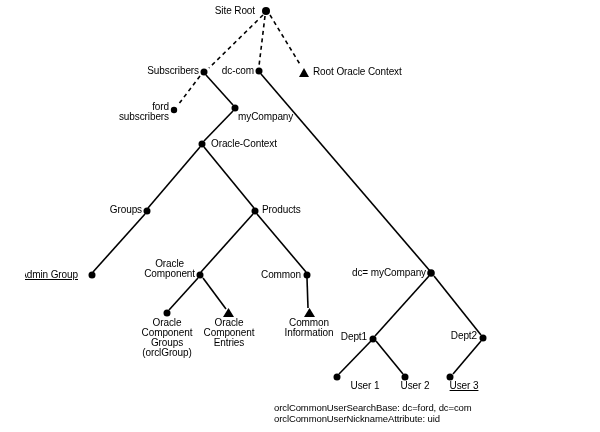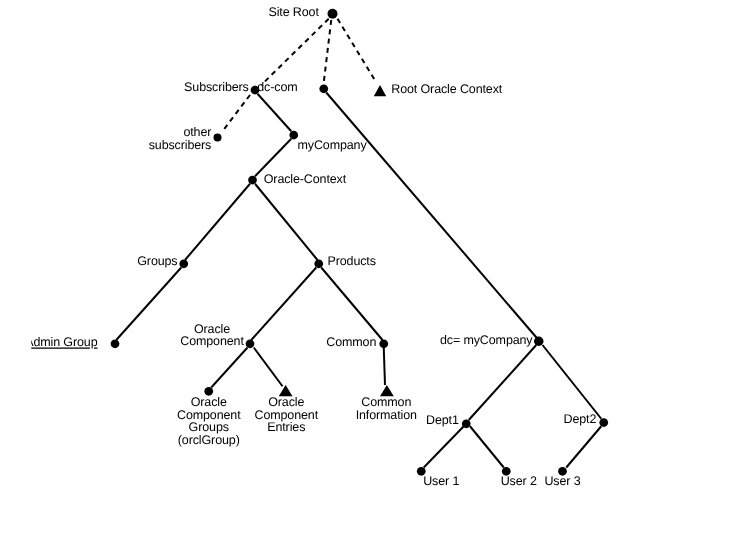--- a/index.html
+++ b/index.html
@@ -94,23 +94,23 @@
       <circle class="node-dot" cx="380" cy="377" r="3.5"></circle>
       <circle class="node-dot" cx="425" cy="377" r="3.5"></circle>
       <polygon class="node-tri" points="274,77 284,77 279,68"></polygon>
       <polygon class="node-tri" points="198,317 209,317 203.5,308"></polygon>
       <polygon class="node-tri" points="279,317 290,317 284.5,308"></polygon>
     </g>
   </svg>
 
   <div class="label al-r" style="left:230px; top:11px;">Site Root</div>
   <div class="label al-r" style="left:174px; top:71px;">Subscribers</div>
-  <div class="label al-r" style="left:213px; top:71px;">dc-com</div>
+  <div class="label al-r" style="left:229px; top:71px;">dc-com</div>
   <div class="label al-l" style="left:288px; top:72px;">Root Oracle Context</div>
-  <div class="label al-r" style="left:144px; top:112px;">other
+  <div class="label al-r" style="left:144px; top:112px;">ford
 subscribers</div>
   <div class="label al-l" style="left:213px; top:117px;">myCompany</div>
   <div class="label al-l" style="left:186px; top:144px;">Oracle-Context</div>
   <div class="label al-r" style="left:117px; top:210px;">Groups</div>
   <div class="label al-l" style="left:237px; top:210px;">Products</div>
   <div class="label al-r" style="left:53px;  top:275px;text-decoration:underline;">Admin Group</div>
   <div class="label al-rc" style="left:170px; top:269px;">Oracle
 Component</div>
   <div class="label al-r" style="left:276px; top:275px;">Common</div>
   <div class="label al-r" style="left:401px; top:273px;">dc= myCompany</div>
@@ -118,18 +118,20 @@
 Component
 Groups
 (orclGroup)</div>
   <div class="label al-c" style="left:204px; top:318px;">Oracle
 Component
 Entries</div>
   <div class="label al-c" style="left:284px; top:318px;">Common
 Information</div>
   <div class="label al-r" style="left:342px; top:337px;">Dept1</div>
   <div class="label al-r" style="left:452px; top:336px;">Dept2</div>
-  <div class="label al-c" style="left:304px; top:381px;padding-left:48px;">User 1</div>
+  <div class="label al-c" style="left:316px; top:381px;padding-left:48px;">User 1</div>
   <div class="label al-c" style="left:380px; top:381px;padding-left:20px;">User 2</div>
-  <div class="label al-c" style="left:425px; top:381px;">User 3</div>
+  <div class="label al-c" style="left:439px; top:381px;text-decoration:underline;">User 3</div>
 
+  <div class="footer-text">orclCommonUserSearchBase: dc=ford, dc=com
+orclCommonUserNicknameAttribute: uid</div>
 
 </div>
 
 </body></html>

